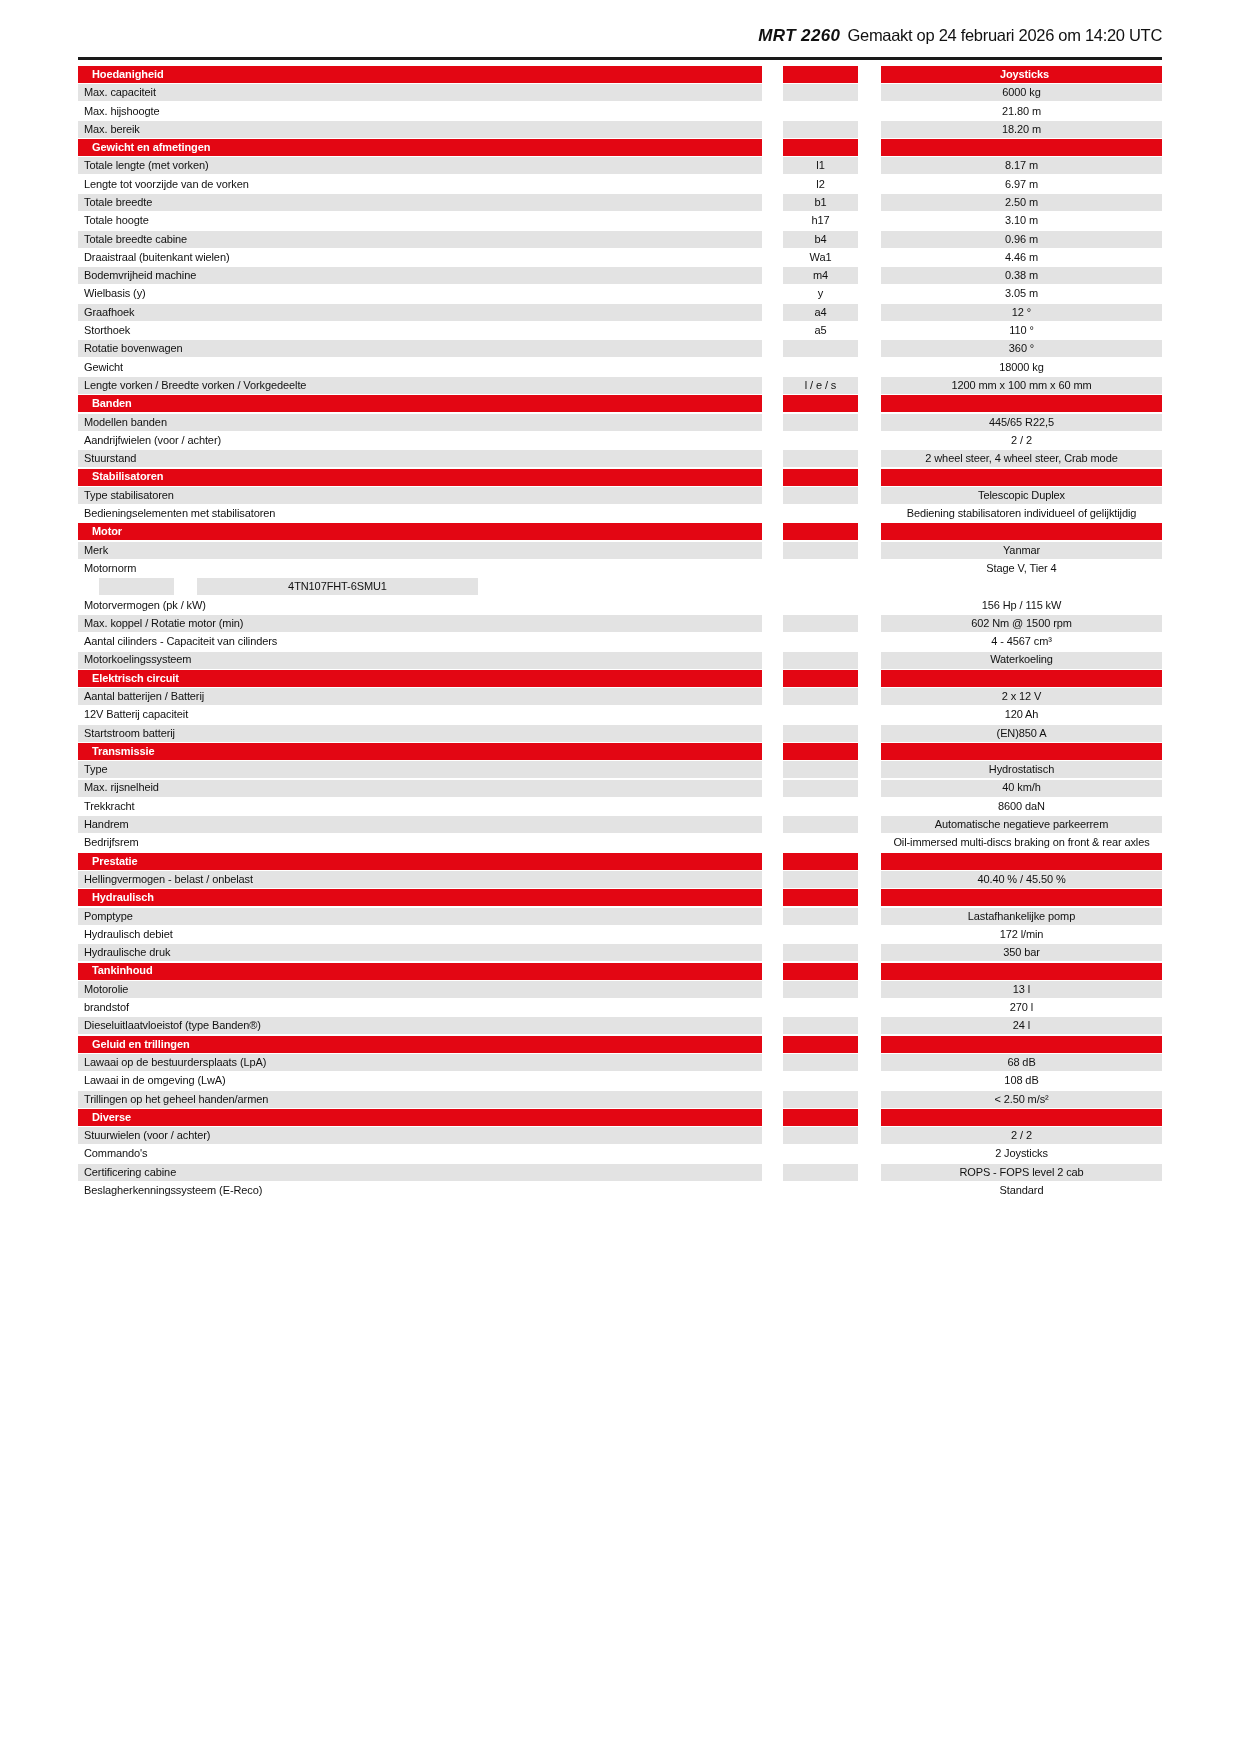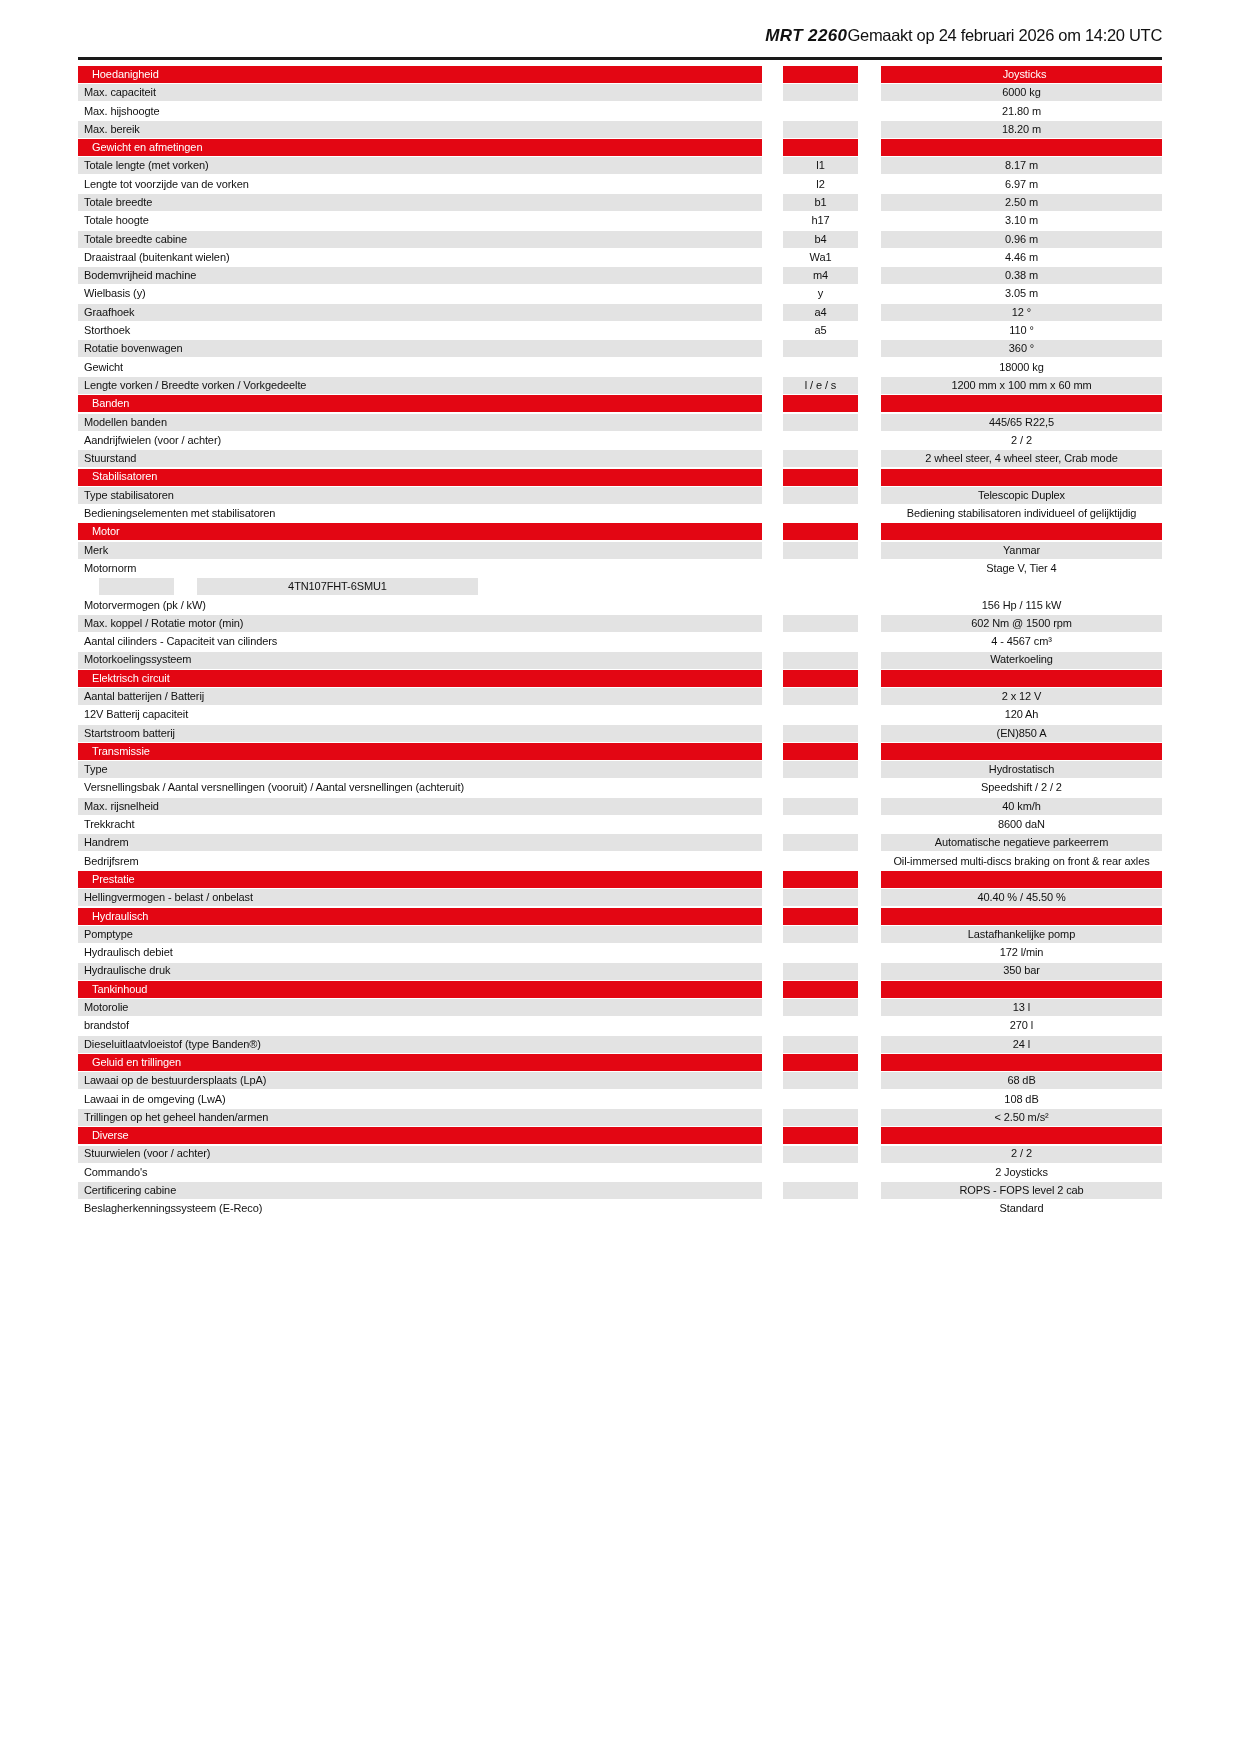--- a/index.html
+++ b/index.html
@@ -7,21 +7,21 @@
   body {
     width: 1240px; height: 1754px; position: relative;
     font-family: "Liberation Sans", sans-serif;
     color: #111111;
   }
   .page { position: absolute; inset: 0; background: #ffffff; }
 
   
   .doc-header {
     position: absolute; left: 78px; top: 26px; width: 1084px;
-    display: flex; justify-content: flex-end; align-items: baseline; gap: 0;
+    display: flex; justify-content: flex-end; align-items: baseline; gap: 7px;
     white-space: nowrap;
   }
   .model-logo {
     font-weight: bold; font-style: italic; font-size: 17px; letter-spacing: 0.4px;
     color: #111111;
   }
   .generated-text { font-size: 16.5px; letter-spacing: -0.3px; color: #111111; }
 
   .header-rule {
     position: absolute; left: 78px; top: 57px; width: 1084px; height: 3px;
@@ -36,21 +36,21 @@
     font-size: 11px; line-height: 1.2; letter-spacing: -0.1px;
   }
   .cell-label { width: 684px; padding: 1px 8px 1px 6px; }
   .colgap1 { width: 21px; }
   .cell-symbol { width: 75px; justify-content: center; text-align: center; padding: 1px 2px; }
   .colgap2 { width: 23px; }
   .cell-value { width: 281px; justify-content: center; text-align: center; padding: 1px 8px; }
 
   .row.shaded .cell { background: var(--gray, #e3e3e3); }
   .row.plain .cell { background: #ffffff; }
-  .row.head .cell { background: var(--accent, #e30613); color: #ffffff; font-weight: normal; padding-left: 14px; }
+  .row.head .cell { background: var(--accent, #e30613); color: #ffffff; font-weight: bold; padding-left: 14px; }
   .row.head .cell-label { font-size: 11px; }
 </style>
 </head>
 <body>
 
 <div class="page">
   <div class="doc-header">
     <span class="model-logo">MRT 2260</span>
     <span class="generated-text">Gemaakt op 24 februari 2026 om 14:20 UTC</span>
   </div>
@@ -321,27 +321,20 @@
         <div class="colgap2"></div>
         <div class="cell cell-value"></div>
       </div>
       <div class="row shaded">
         <div class="cell cell-label">Type</div>
         <div class="colgap1"></div>
         <div class="cell cell-symbol"></div>
         <div class="colgap2"></div>
         <div class="cell cell-value">Hydrostatisch</div>
       </div>
-      <div class="row plain">
-        <div class="cell cell-label">Versnellingsbak / Aantal versnellingen (vooruit) / Aantal versnellingen (achteruit)</div>
-        <div class="colgap1"></div>
-        <div class="cell cell-symbol"></div>
-        <div class="colgap2"></div>
-        <div class="cell cell-value">Speedshift / 2 / 2</div>
-      </div>
       <div class="row shaded">
         <div class="cell cell-label">Max. rijsnelheid</div>
         <div class="colgap1"></div>
         <div class="cell cell-symbol"></div>
         <div class="colgap2"></div>
         <div class="cell cell-value">40 km/h</div>
       </div>
       <div class="row plain">
         <div class="cell cell-label">Trekkracht</div>
         <div class="colgap1"></div>

